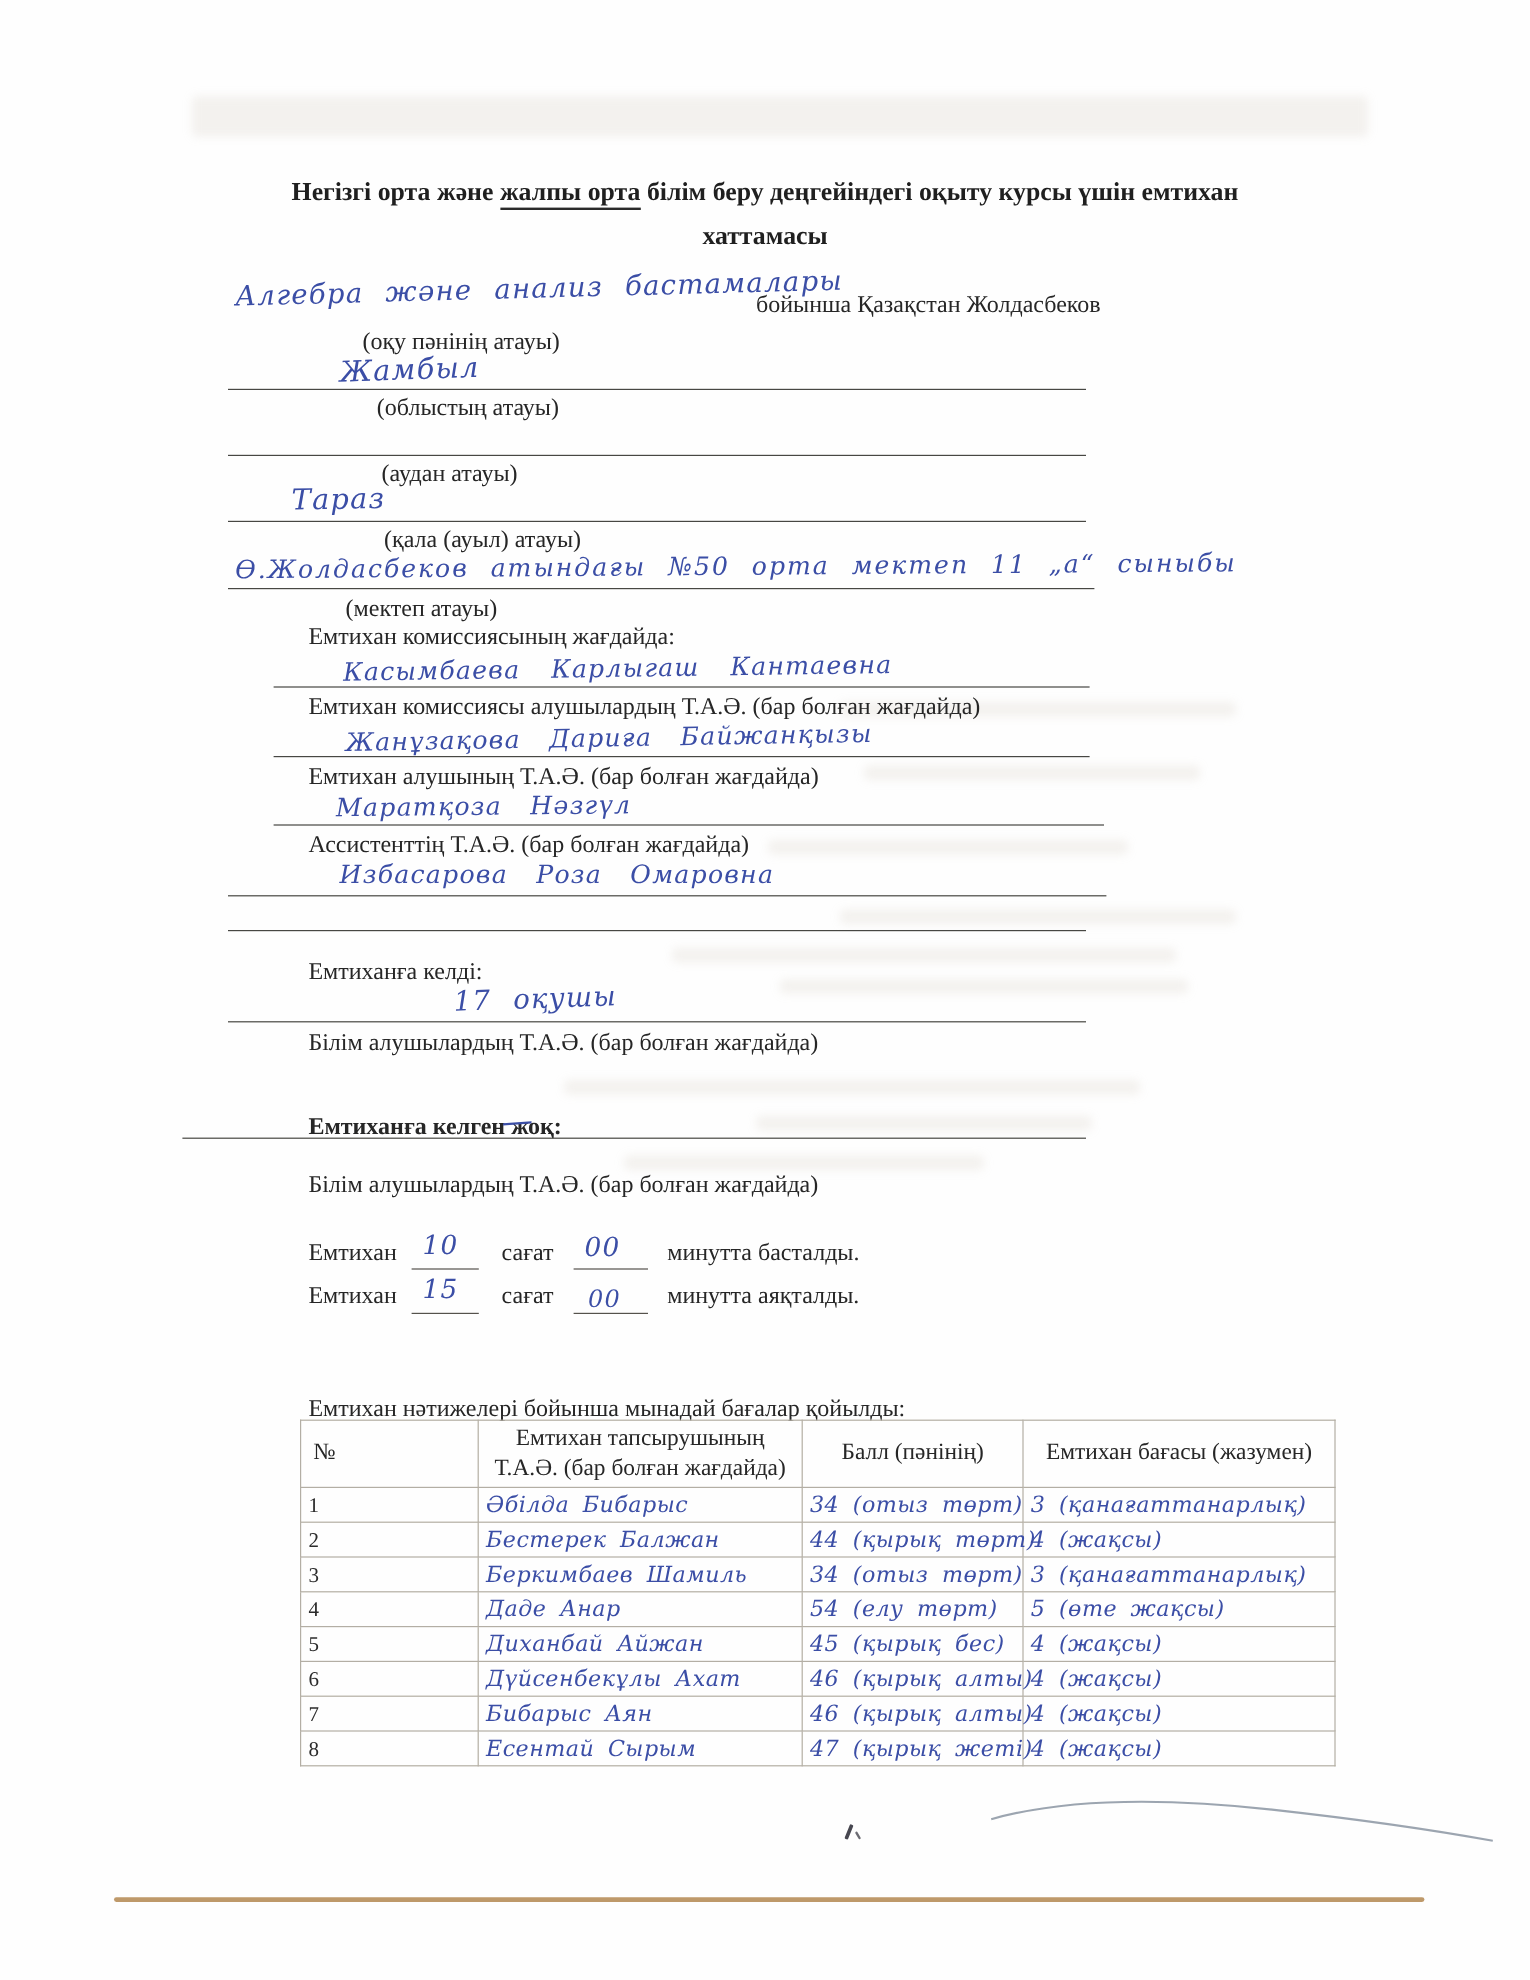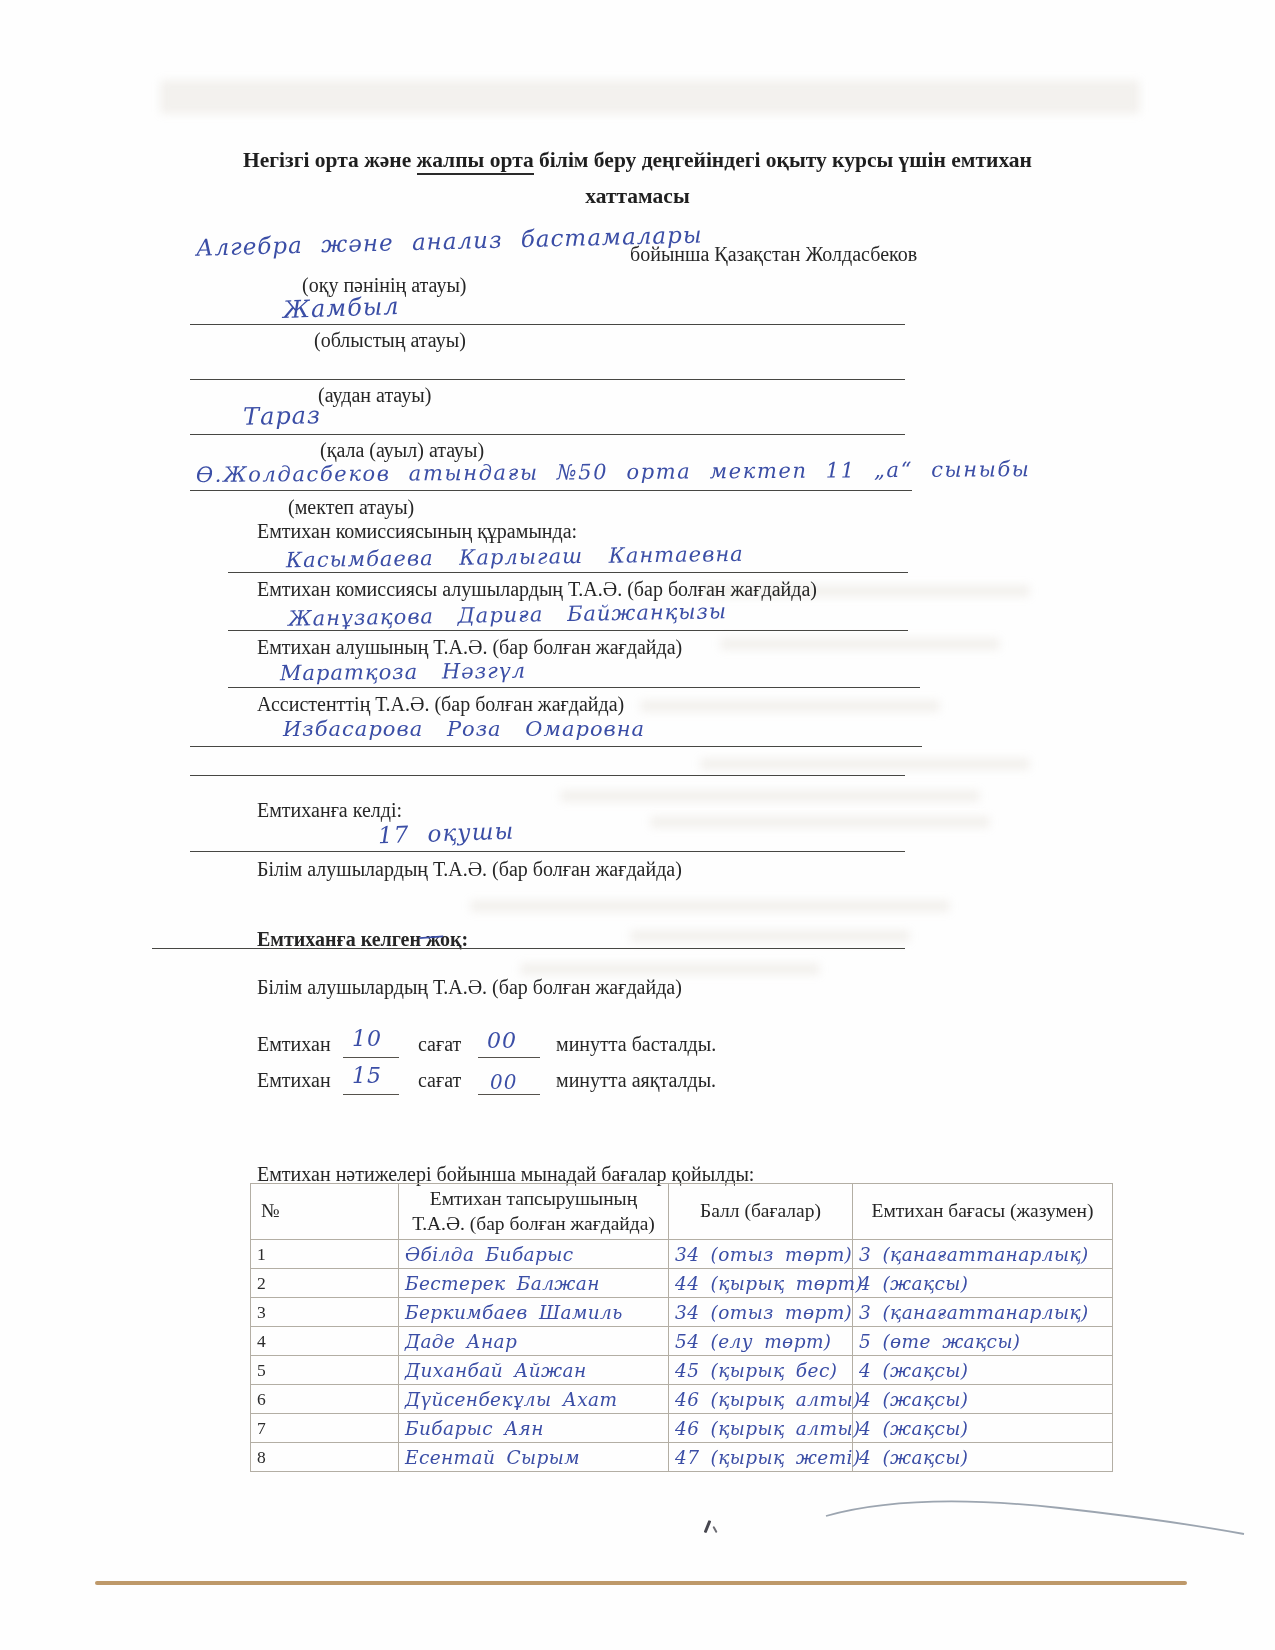--- a/index.html
+++ b/index.html
@@ -80,21 +80,21 @@
   <div class="printed" style="left:318px;top:384px;">(аудан атауы)</div>
 
   <div class="hw" style="left:243px;top:402px;font-size:24px;transform:rotate(-1deg);">Тараз</div>
   <div class="rule" style="left:190px;top:434px;width:715px;"></div>
   <div class="printed" style="left:320px;top:439px;">(қала (ауыл) атауы)</div>
 
   <div class="hw" style="left:196px;top:460px;font-size:21px;letter-spacing:1.6px;transform:rotate(-0.4deg);">Ө.Жолдасбеков атындағы №50 орта мектеп 11 „а“ сыныбы</div>
   <div class="rule" style="left:190px;top:490px;width:722px;"></div>
   <div class="printed" style="left:288px;top:496px;">(мектеп атауы)</div>
 
-  <div class="printed" style="left:257px;top:520px;">Емтихан комиссиясының құрамында:</div>
+  <div class="printed" style="left:257px;top:520px;">Емтихан комиссиясының жағдайда:</div>
 
   <div class="hw" style="left:286px;top:545px;font-size:21px;word-spacing:18px;transform:rotate(-0.8deg);">Касымбаева Карлыгаш Кантаевна</div>
   <div class="rule" style="left:228px;top:572px;width:680px;"></div>
   <div class="printed" style="left:257px;top:578px;">Емтихан комиссиясы алушылардың Т.А.Ә. (бар болған жағдайда)</div>
 
   <div class="hw" style="left:288px;top:603px;font-size:21px;word-spacing:16px;transform:rotate(-1deg);">Жанұзақова Дариға Байжанқызы</div>
   <div class="rule" style="left:228px;top:630px;width:680px;"></div>
   <div class="printed" style="left:257px;top:636px;">Емтихан алушының Т.А.Ә. (бар болған жағдайда)</div>
 
   <div class="hw" style="left:280px;top:660px;font-size:21px;word-spacing:16px;transform:rotate(-0.6deg);">Маратқоза Нәзгүл</div>
@@ -137,21 +137,21 @@
     <colgroup>
       <col style="width:148px">
         <col style="width:270px">
         <col style="width:184px">
         <col style="width:260px">
     </colgroup>
     <thead>
       <tr>
         <th class="num">№</th>
         <th>Емтихан тапсырушының Т.А.Ә. (бар болған жағдайда)</th>
-        <th>Балл (бағалар)</th>
+        <th>Балл (пәнінің)</th>
         <th>Емтихан бағасы (жазумен)</th>
       </tr>
     </thead>
     <tbody>
         <tr>
           <td class="numcell">1</td>
           <td class="hwcell">Әбілда Бибарыс</td>
           <td class="hwcell">34 (отыз төрт)</td>
           <td class="hwcell">3 (қанағаттанарлық)</td>
         </tr>

